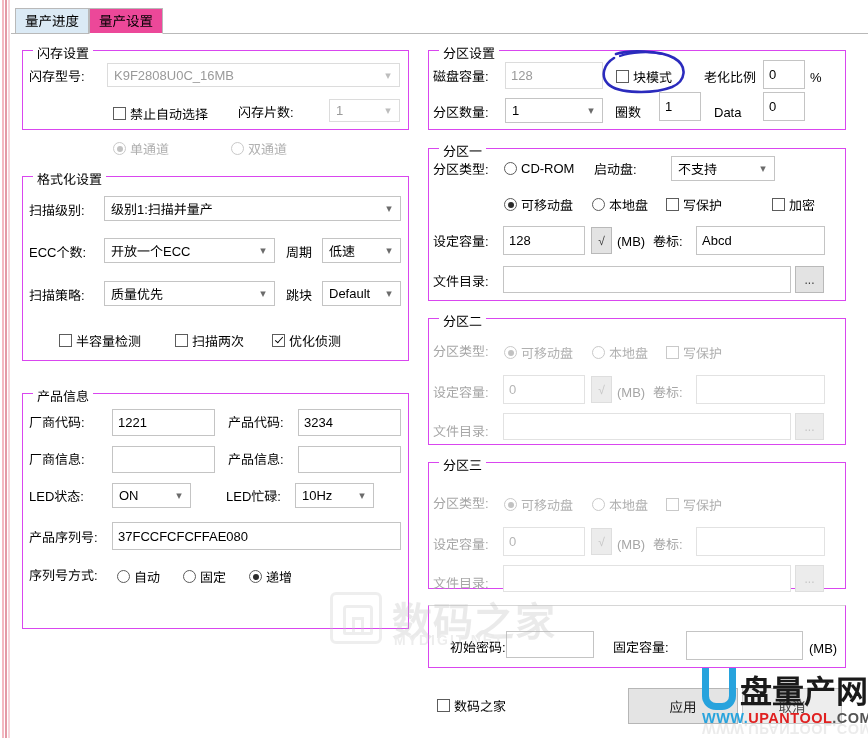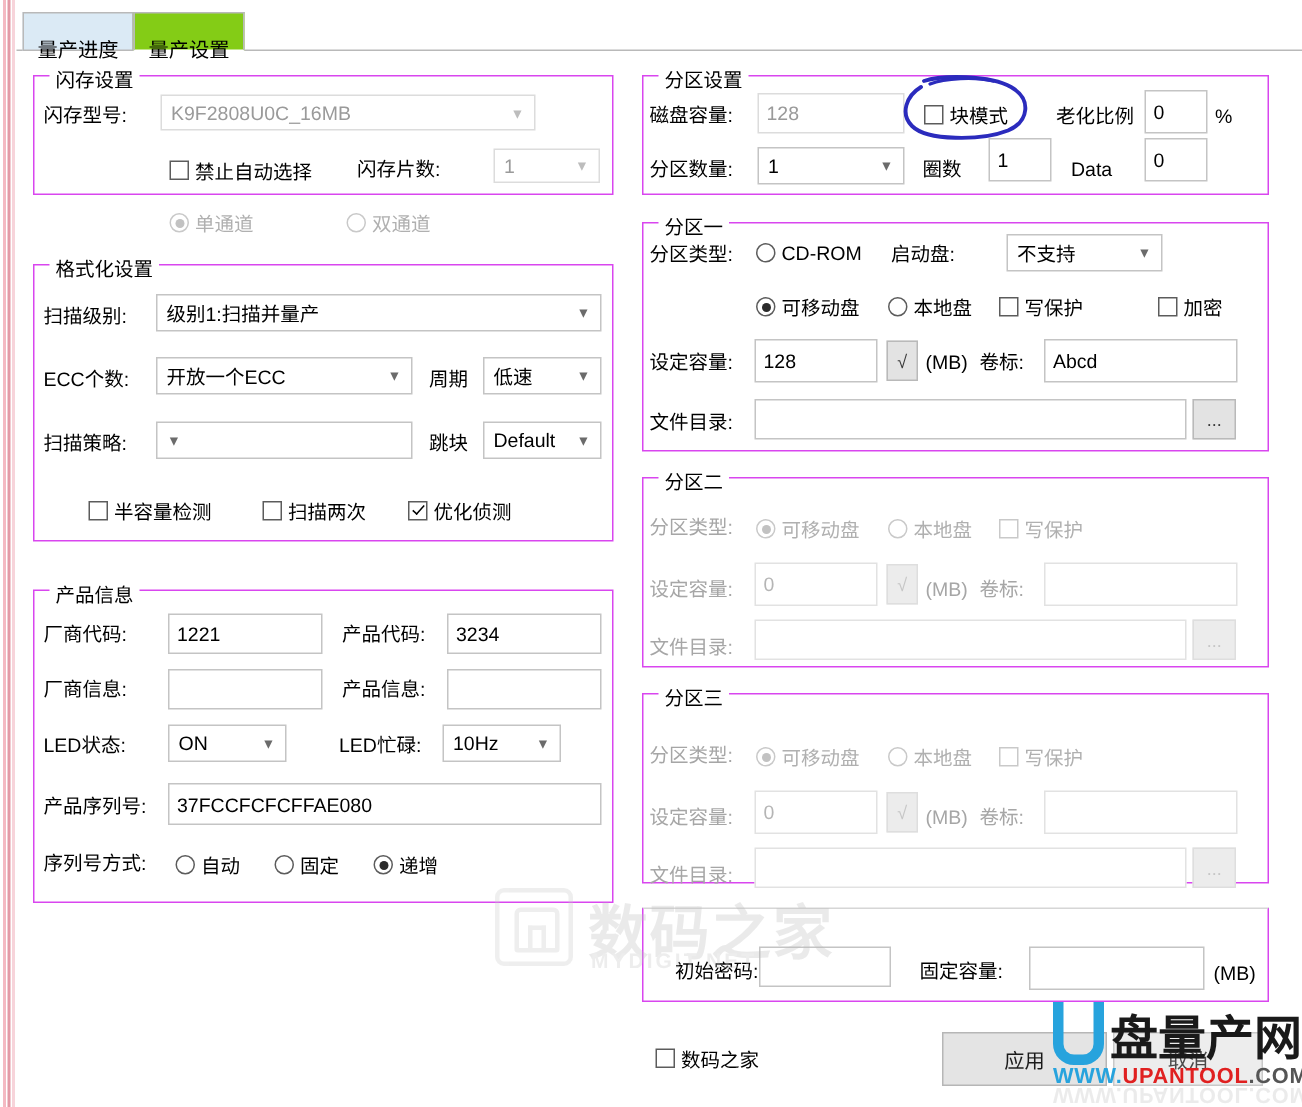--- a/index.html
+++ b/index.html
@@ -41,34 +41,34 @@
     left: 11px; top: 8px;
     width: 857px; height: 26px;
     border-bottom: 1px solid #b9b9b9;
     box-sizing: border-box;
   }
   .tab {
     position: absolute;
     top: 0;
     height: 26px;
     line-height: 25px;
-    padding: 12px 9px;
+    padding: 0 9px;
     font-size: 13.5px;
     box-sizing: border-box;
     cursor: default;
     white-space: nowrap;
   }
   .tab.inactive {
     background: #dbeaf5;
     border: 1px solid #b9b9b9;
     border-bottom: 1px solid #b9b9b9;
     color: #000;
   }
   .tab.active {
-    background: #84cc16;
+    background: #ec4899;
     border: 1px solid #b9b9b9;
     border-bottom: 1px solid #ffffff;
     color: #000;
     z-index: 3;
   }
   #tab-0 { left: 4px; }
   #tab-1 { left: 78px; }
 
   
   .group {
@@ -354,21 +354,21 @@
 
   <div id="tab-strip">
     <div class="tab inactive" id="tab-0">量产进度</div>
     <div class="tab active" id="tab-1">量产设置</div>
   </div>
 
   <div class="group" style="left:22px; top:50px; width:387px; height:80px;">
     <span class="group-title">闪存设置</span>
   </div>
   <div class="lbl" style="left:29px; top:69px;">闪存型号:</div>
-  <div class="combo readonly" style="left:107px; top:63px; width:250px; height:24px;">
+  <div class="combo readonly" style="left:107px; top:63px; width:293px; height:24px;">
     <span class="cv">K9F2808U0C_16MB</span>
     <span class="chev">▾</span>
   </div>
 
   <div class="cb" style="left:113px; top:104px;">
     <span class="box"></span>
     <span>禁止自动选择</span>
   </div>
   <div class="lbl" style="left:238px; top:105px;">闪存片数:</div>
   <div class="combo readonly" style="left:329px; top:99px; width:71px; height:23px;">
@@ -400,20 +400,21 @@
     <span class="chev">▾</span>
   </div>
   <div class="lbl" style="left:286px; top:245px;">周期</div>
   <div class="combo" style="left:322px; top:238px; width:79px; height:25px;">
     <span class="cv">低速</span>
     <span class="chev">▾</span>
   </div>
 
   <div class="lbl" style="left:29px; top:288px;">扫描策略:</div>
   <div class="combo" style="left:104px; top:281px; width:171px; height:25px;">
+    <span class="cv">质量优先</span>
     <span class="chev">▾</span>
   </div>
   <div class="lbl" style="left:286px; top:288px;">跳块</div>
   <div class="combo" style="left:322px; top:281px; width:79px; height:25px;">
     <span class="cv">Default</span>
     <span class="chev">▾</span>
   </div>
 
   <div class="cb" style="left:59px; top:331px;">
     <span class="box"></span>
@@ -421,21 +422,21 @@
   </div>
   <div class="cb" style="left:175px; top:331px;">
     <span class="box"></span>
     <span>扫描两次</span>
   </div>
   <div class="cb checked" style="left:272px; top:331px;justify-content:flex-end;">
     <span class="box"></span>
     <span>优化侦测</span>
   </div>
 
-  <div class="group" style="left:22px; top:393px; width:387px; height:209px;">
+  <div class="group" style="left:22px; top:393px; width:387px; height:236px;">
     <span class="group-title">产品信息</span>
   </div>
 
   <div class="lbl" style="left:29px; top:415px;">厂商代码:</div>
   <input class="txt" style="left: 112px; top: 409px; width: 103px; height: 27px;" readonly="" value="1221">
   <div class="lbl" style="left:228px; top:415px;">产品代码:</div>
   <input class="txt" style="left: 298px; top: 409px; width: 103px; height: 27px;" readonly="" value="3234">
 
   <div class="lbl" style="left:29px; top:452px;">厂商信息:</div>
   <input class="txt" style="left: 112px; top: 446px; width: 103px; height: 27px;" readonly="" value="">

